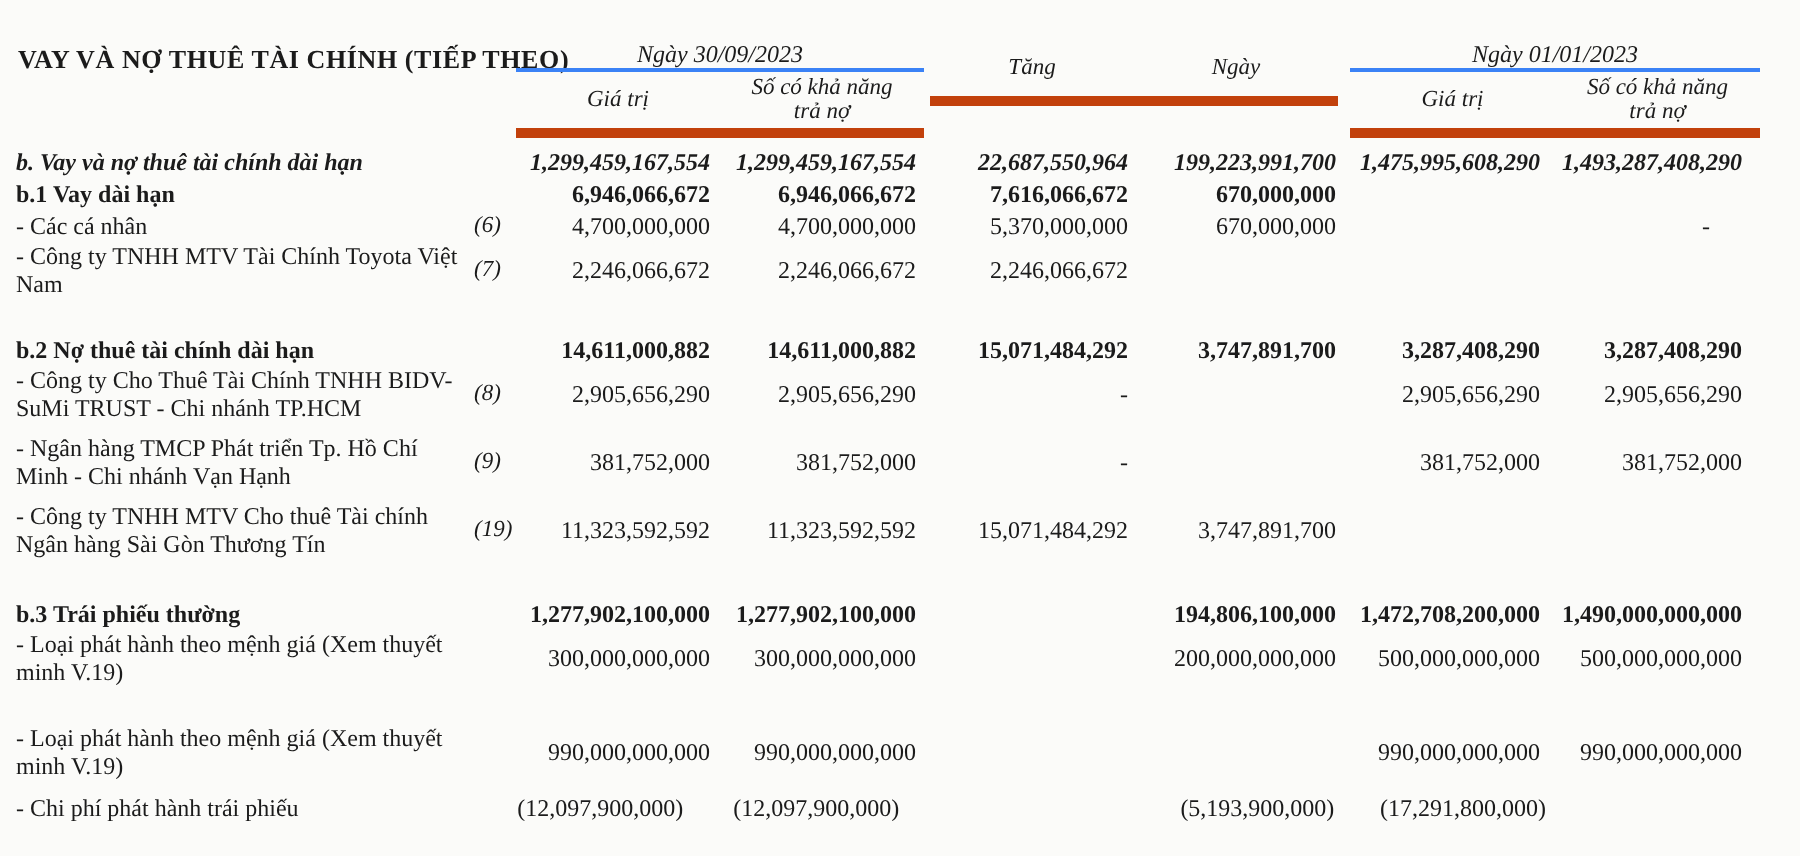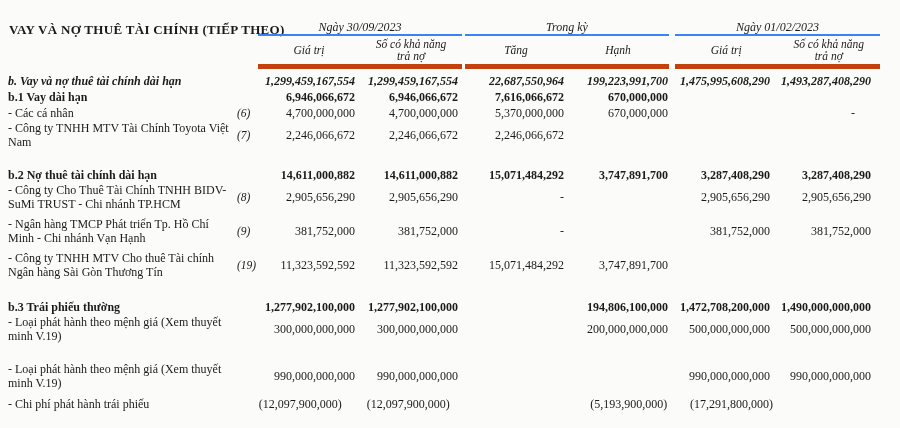--- a/index.html
+++ b/index.html
@@ -74,28 +74,27 @@
     <div class="header">
       <div class="group g1">
         <div class="g-label">Ngày 30/09/2023</div>
         <div class="g-cols">
           <div class="g-col">Giá trị</div>
           <div class="g-col">Số có khả năng
 trả nợ</div>
         </div>
       </div>
       <div class="group g2">
-        <div class="g-label">Trong kỳ</div>
         <div class="g-cols">
           <div class="g-col">Tăng</div>
-          <div class="g-col">Hạnh</div>
+          <div class="g-col">Ngày</div>
         </div>
       </div>
       <div class="group g3">
-        <div class="g-label">Ngày 01/02/2023</div>
+        <div class="g-label">Ngày 01/01/2023</div>
         <div class="g-cols">
           <div class="g-col">Giá trị</div>
           <div class="g-col">Số có khả năng
 trả nợ</div>
         </div>
       </div>
     </div>
 
     <div class="rows" id="rows">
         <div class="row bold-italic">

